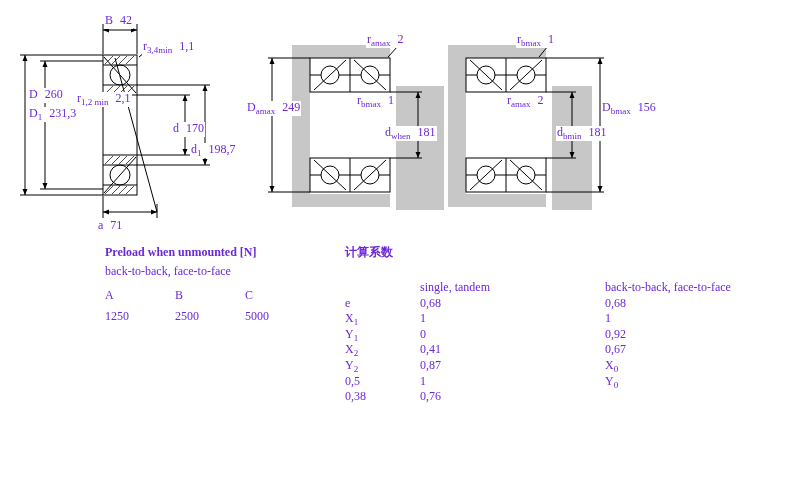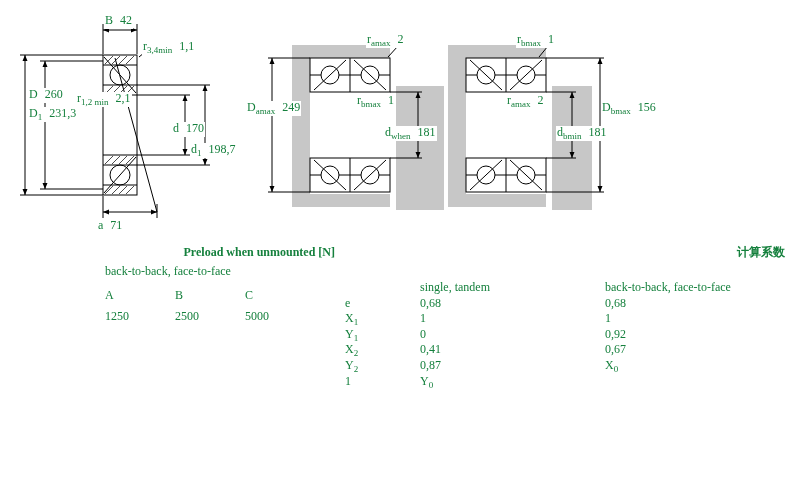--- a/index.html
+++ b/index.html
@@ -1,29 +1,29 @@
 <!DOCTYPE html>
 <html><head>
 <meta charset="utf-8">
 <style>
   html,body { margin:0; padding:0; background:#fff; }
   .page {
     position:relative; width:800px; height:500px; background:#fff;
-    font-family:"Liberation Serif", serif; font-size:12px; color:#15803d;
+    font-family:"Liberation Serif", serif; font-size:12px; color:#6d28d9;
     overflow:hidden;
   }
   .drawing-svg { position:absolute; left:0; top:0; }
   .dim-label {
     position:absolute; background:#fff; padding:0 1px; white-space:nowrap;
     line-height:13px;
   }
   .dim-label sub { font-size:9px; line-height:1; }
   .dim-label .val { margin-left:7px; }
   .block { position:absolute; }
-  .block-title { font-weight:bold; line-height:14px;text-align:right; }
+  .block-title { font-weight:bold; line-height:14px; }
   .preload-block { left:105px; top:245px; width:230px; }
   .preload-subtitle { margin-top:6px; line-height:13px; }
   .preload-grid {
     display:grid; grid-template-columns:70px 70px 70px;
     margin-top:11px; row-gap:8px; line-height:13px;
   }
   .factors-block { left:345px; top:245px; width:440px; }
   .factors-grid {
     display:grid; grid-template-columns:75px 185px 180px;
     margin-top:21px;
@@ -279,19 +279,22 @@
       <div>0,92</div>
 
       <div><span>X</span><sub>2</sub></div>
       <div>0,41</div>
       <div>0,67</div>
 
       <div><span>Y</span><sub>2</sub></div>
       <div>0,87</div>
 
       <div><span>X</span><sub>0</sub></div>
+      <div>0,5</div>
       <div>1</div>
 
       <div><span>Y</span><sub>0</sub></div>
+      <div>0,38</div>
+      <div>0,76</div>
     </div>
   </div>
 
 </div>
 
 </body></html>

